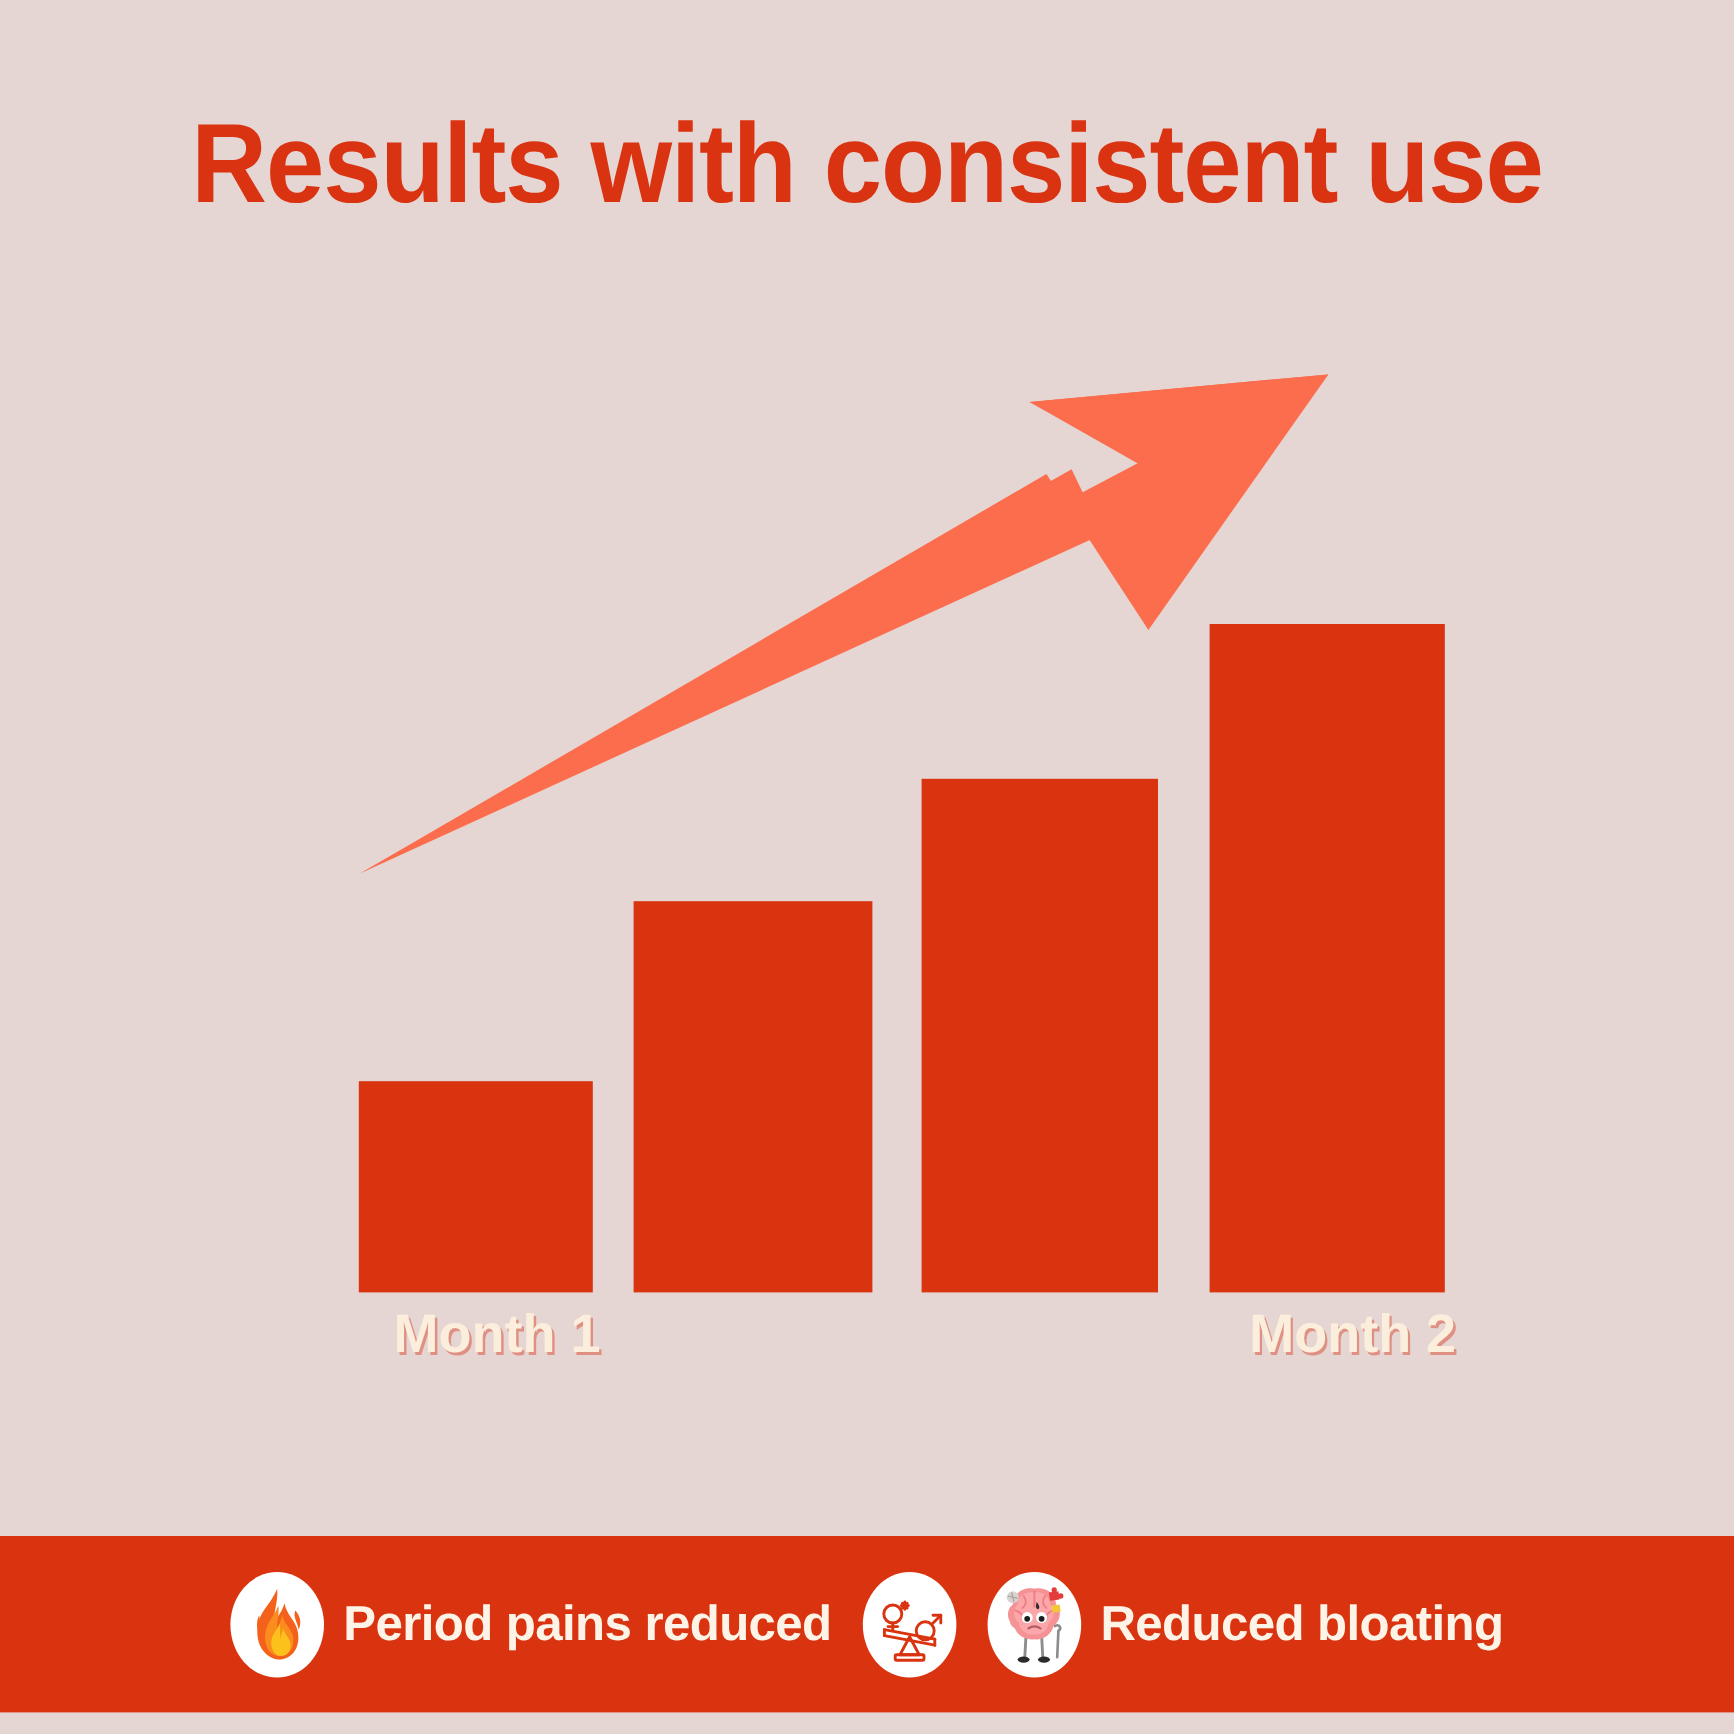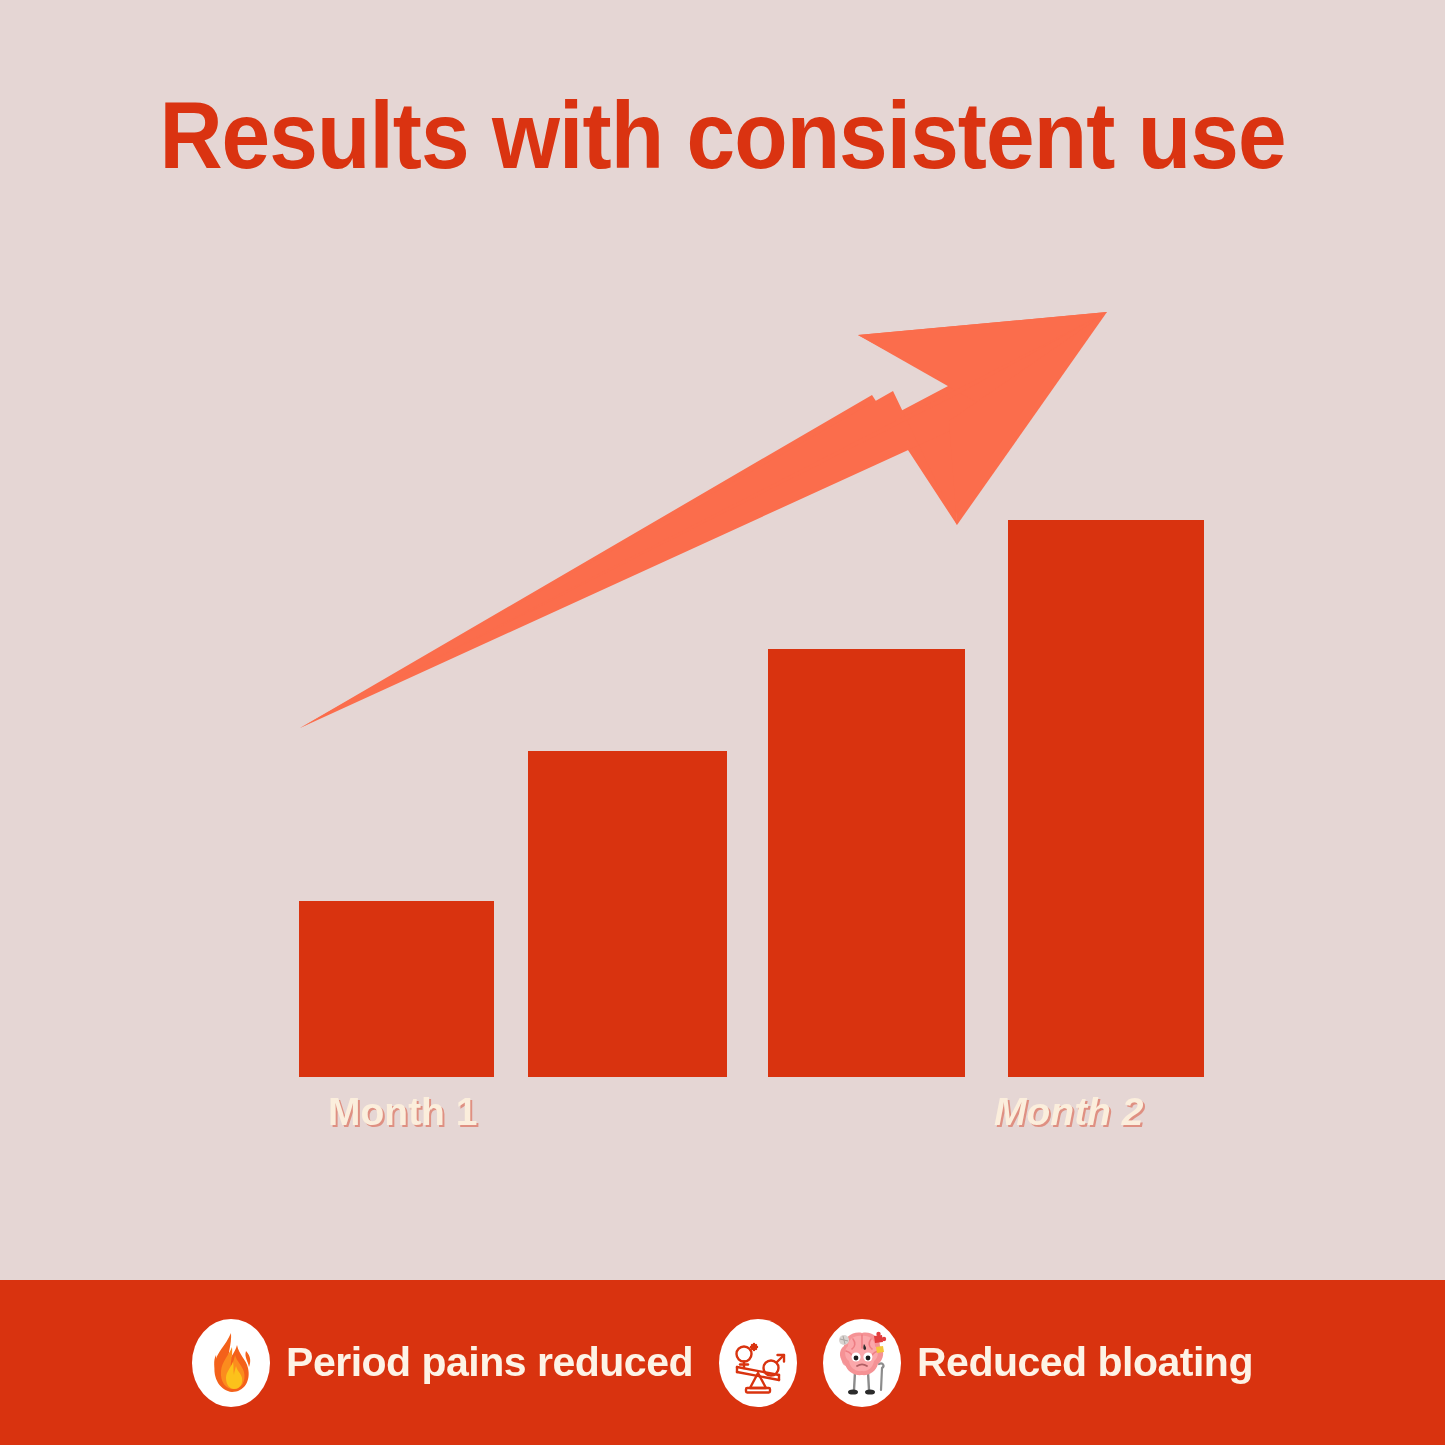--- a/index.html
+++ b/index.html
@@ -59,34 +59,34 @@
     top: 0;
     width: 1445px;
     height: 1280px;
     pointer-events: none;
   }
 
   .axis-label {
     position: absolute;
     font-family: "Liberation Sans", sans-serif;
     font-weight: bold;
-    font-size: 39px;
+    font-size: 45px;
     line-height: 38px;
     color: #FBEEDC;
     text-shadow: 2px 2px 0 rgba(215,60,30,0.45);
     white-space: nowrap;
   }
 
   
   #banner {
     position: absolute;
     left: 0;
     top: 1280px;
     width: 1445px;
-    height: 165px;
+    height: 147px;
     background: #D9330F;
     display: flex;
     align-items: center;
     justify-content: center;
     gap: 0px;
   }
   .benefit {
     display: flex;
     align-items: center;
     gap: 16px;
@@ -131,21 +131,21 @@
       <path d="M1107,312 L957,525 L949,421 Z" fill="#FB6D4C"></path>
       <path d="M1107,312 L300,728 L960,393 Z" fill="#FB6D4C"></path>
     </svg>
 
     <div class="bar" style="left:299px; top:901px; width:195px; height:176px;"></div>
     <div class="bar" style="left:528px; top:751px; width:199px; height:326px;"></div>
     <div class="bar" style="left:768px; top:649px; width:197px; height:428px;"></div>
     <div class="bar" style="left:1008px; top:520px; width:196px; height:557px;"></div>
 
     <div class="axis-label" style="left:328px; top:1093px;">Month 1</div>
-    <div class="axis-label" style="left:994px; top:1093px;font-style:italic;">Month 2</div>
+    <div class="axis-label" style="left:1041px; top:1093px;">Month 2</div>
   </div>
 
   <div id="banner">
 
     <div class="benefit">
       <span class="badge-circle">
         <svg width="60" height="68" viewBox="0 0 60 68">
           <path d="M30 4 C24 18 16 22 14 34 C11 50 20 62 31 63 C43 63 50 52 47 39 C45 30 38 26 36 16 C34 24 30 26 28 33 C26 25 31 16 30 4 Z" fill="#F4611A"></path>
           <path d="M31 18 C27 28 21 32 20 42 C19 53 25 60 32 60 C41 60 45 52 43 43 C41 36 36 33 34 26 C33 32 31 34 30 39 C29 32 32 27 31 18 Z" fill="#FB8C1E"></path>
           <path d="M32 33 C29 40 25 43 25 49 C25 56 29 60 33 60 C39 60 42 55 41 49 C40 44 36 42 35 37 C34 41 33 43 33 46 C32 42 33 38 32 33 Z" fill="#FCC21B"></path>

